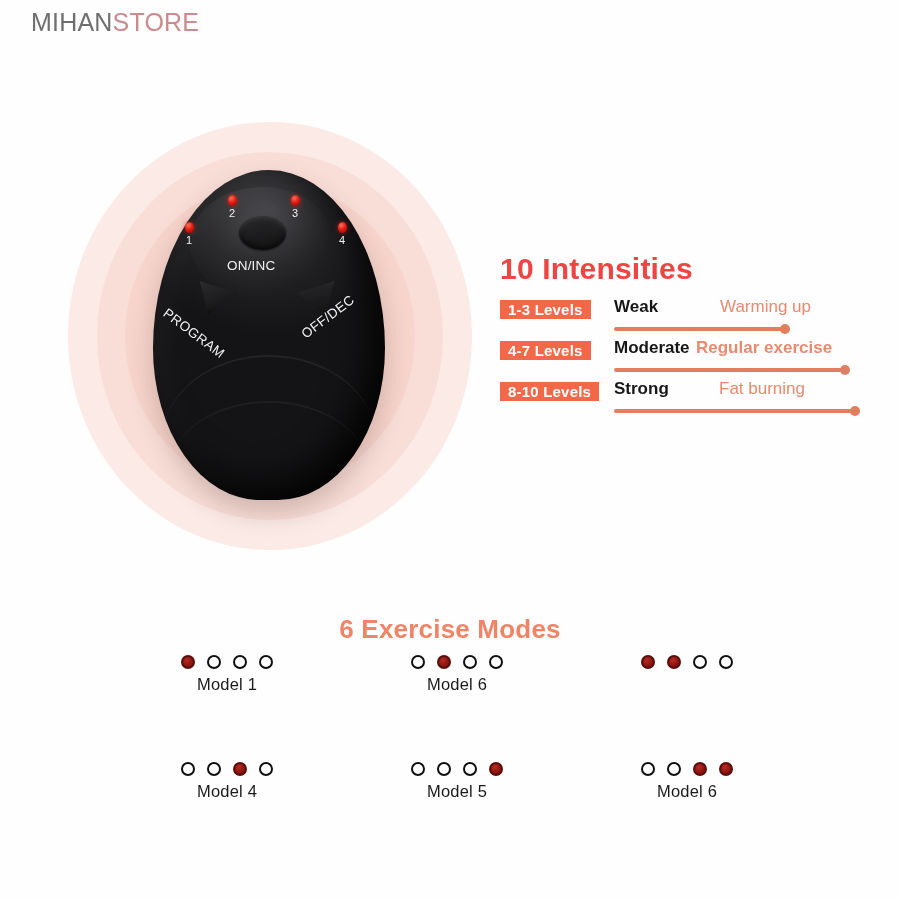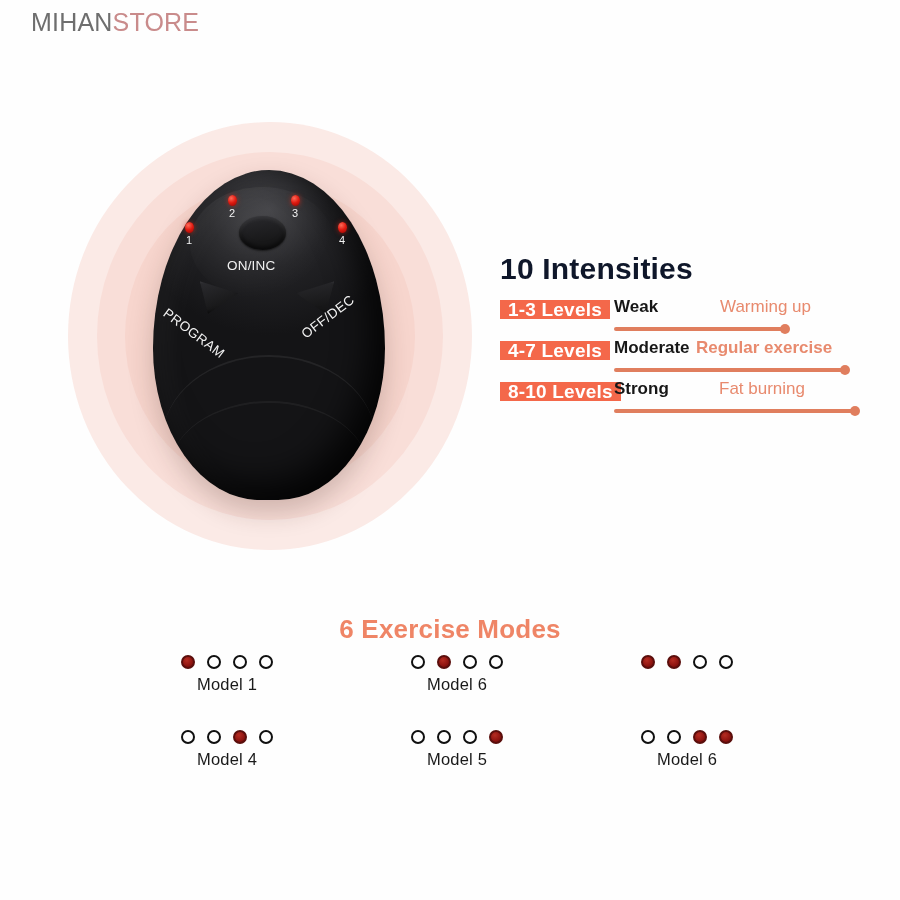--- a/index.html
+++ b/index.html
@@ -193,40 +193,40 @@
   
   .intensities {
     position: absolute;
     left: 500px;
     top: 252px;
     width: 372px;
   }
   .intensities-title {
     font-size: 30px;
     font-weight: 700;
-    color: #0f172a;
+    color: #ef4444;
     letter-spacing: 0.2px;
     margin: 0 0 14px 0;
     line-height: 1.1;
   }
   .int-row {
     position: relative;
     height: 40px;
     margin-bottom: 1px;
   }
   .badge {
     position: absolute;
     left: 0;
     top: 1px;
     height: 19px;
     line-height: 19px;
     padding: 0 8px;
     background: #f4684a;
     color: #ffffff;
-    font-size: 19px;
+    font-size: 15px;
     font-weight: 600;
     letter-spacing: 0.2px;
     white-space: nowrap;
   }
   .int-strength {
     position: absolute;
     left: 114px;
     top: -2px;
     color: #171717;
     font-size: 17px;
@@ -269,21 +269,21 @@
     color: #ef8566;
     letter-spacing: 0.2px;
   }
   .modes-grid {
     position: absolute;
     left: 112px;
     top: 655px;
     width: 690px;
     display: grid;
     grid-template-columns: repeat(3, 1fr);
-    row-gap: 36px;
+    row-gap: 68px;
   }
   .mode-cell {
     text-align: center;
   }
   .mode-dots {
     display: flex;
     justify-content: center;
     gap: 12px;
     margin-bottom: 6px;
   }

